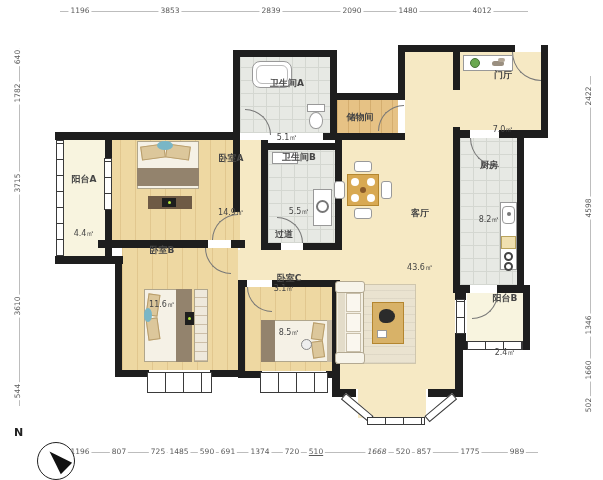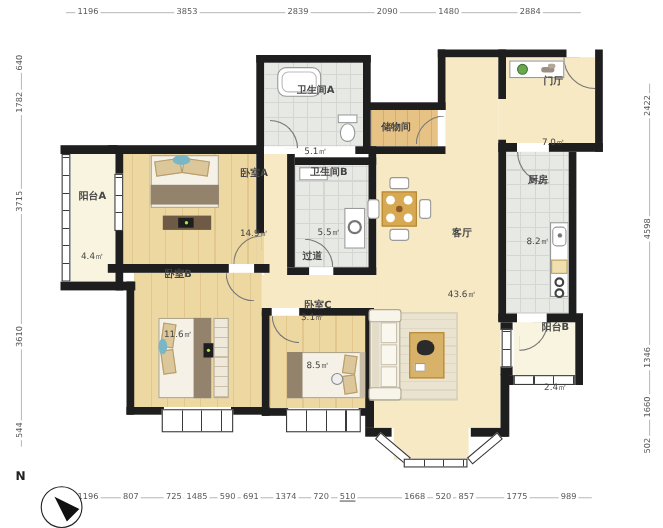--- a/index.html
+++ b/index.html
@@ -53,32 +53,32 @@
   <i class="dline" style="left:60px;top:11px;width:468px;height:1px;"></i>
   <i class="dline" style="left:60px;top:452px;width:478px;height:1px;"></i>
   <i class="dline" style="left:19px;top:48px;width:1px;height:358px;"></i>
   <i class="dline" style="left:590px;top:76px;width:1px;height:338px;"></i>
 
   <span class="dimh" style="left:80px;top:6px;">1196</span>
   <span class="dimh" style="left:170px;top:6px;">3853</span>
   <span class="dimh" style="left:271px;top:6px;">2839</span>
   <span class="dimh" style="left:352px;top:6px;">2090</span>
   <span class="dimh" style="left:408px;top:6px;">1480</span>
-  <span class="dimh" style="left:482px;top:6px;">2884</span>
+  <span class="dimh" style="left:482px;top:6px;">4012</span>
 
   <span class="dimh" style="left:80px;top:447px;">1196</span>
   <span class="dimh" style="left:119px;top:447px;">807</span>
   <span class="dimh" style="left:146px;top:447px;margin-left:12px;">725</span>
   <span class="dimh" style="left:179px;top:447px;">1485</span>
   <span class="dimh" style="left:207px;top:447px;">590</span>
   <span class="dimh" style="left:228px;top:447px;">691</span>
   <span class="dimh" style="left:260px;top:447px;">1374</span>
   <span class="dimh" style="left:292px;top:447px;">720</span>
   <span class="dimh" style="left:316px;top:447px;text-decoration:underline;">510</span>
-  <span class="dimh" style="left:377px;top:447px;">1668</span>
+  <span class="dimh" style="left:377px;top:447px;font-style:italic;">1668</span>
   <span class="dimh" style="left:403px;top:447px;">520</span>
   <span class="dimh" style="left:424px;top:447px;">857</span>
   <span class="dimh" style="left:470px;top:447px;">1775</span>
   <span class="dimh" style="left:517px;top:447px;">989</span>
 
   <span class="dimv" style="left:13px;top:57px;">640</span>
   <span class="dimv" style="left:13px;top:93px;">1782</span>
   <span class="dimv" style="left:13px;top:183px;">3715</span>
   <span class="dimv" style="left:13px;top:306px;">3610</span>
   <span class="dimv" style="left:13px;top:391px;">544</span>

